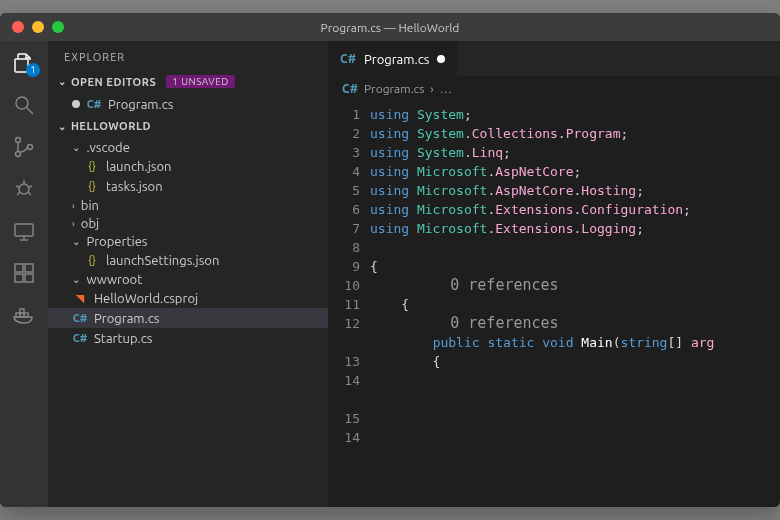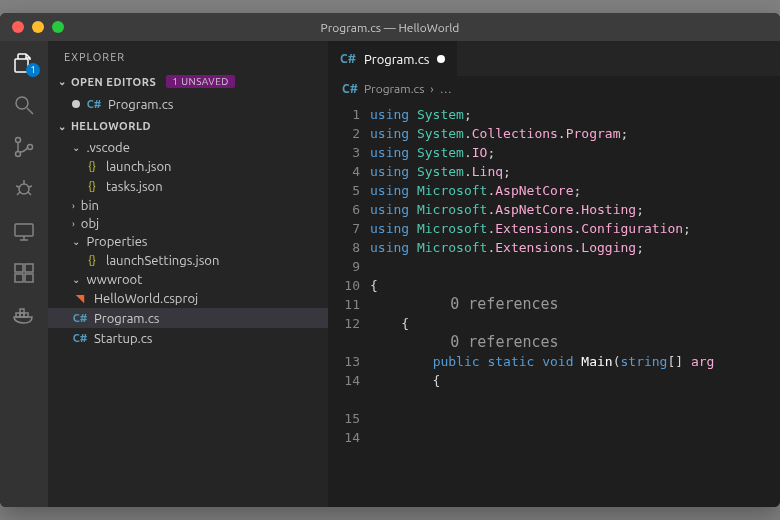--- a/index.html
+++ b/index.html
@@ -225,21 +225,20 @@
             <div></div>
             <div>13</div>
             <div>14</div>
             <div></div>
             <div>15</div>
             <div>14</div>
           </div>
         <div class="lines" id="lines">
             <div><span class="kw">using </span><span class="ns">System</span><span class="punc">;</span></div>
             <div><span class="kw">using </span><span class="ns">System</span><span class="punc">.</span><span class="mem">Collections</span><span class="punc">.</span><span class="mem">Program</span><span class="punc">;</span></div>
-            <div><span class="kw">using </span><span class="ns">System</span><span class="punc">.</span><span class="mem">IO</span><span class="punc">;</span></div>
             <div><span class="kw">using </span><span class="ns">System</span><span class="punc">.</span><span class="mem">Linq</span><span class="punc">;</span></div>
             <div><span class="kw">using </span><span class="ns">Microsoft</span><span class="punc">.</span><span class="mem">AspNetCore</span><span class="punc">;</span></div>
             <div><span class="kw">using </span><span class="ns">Microsoft</span><span class="punc">.</span><span class="mem">AspNetCore</span><span class="punc">.</span><span class="mem">Hosting</span><span class="punc">;</span></div>
             <div><span class="kw">using </span><span class="ns">Microsoft</span><span class="punc">.</span><span class="mem">Extensions</span><span class="punc">.</span><span class="mem">Configuration</span><span class="punc">;</span></div>
             <div><span class="kw">using </span><span class="ns">Microsoft</span><span class="punc">.</span><span class="mem">Extensions</span><span class="punc">.</span><span class="mem">Logging</span><span class="punc">;</span></div>
             <div></div>
             <div><span class="punc">{</span></div>
             <div class="codelens">        0 references</div>
             <div><span class="punc">    {</span></div>
             <div class="codelens">        0 references</div>

